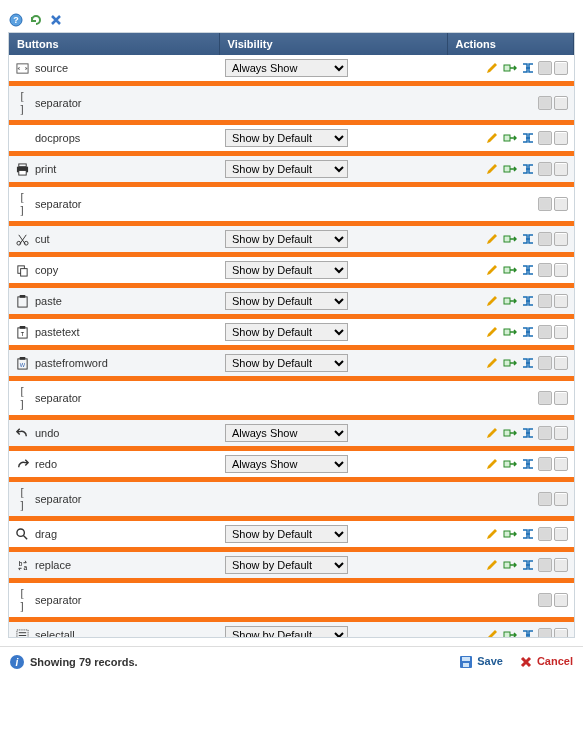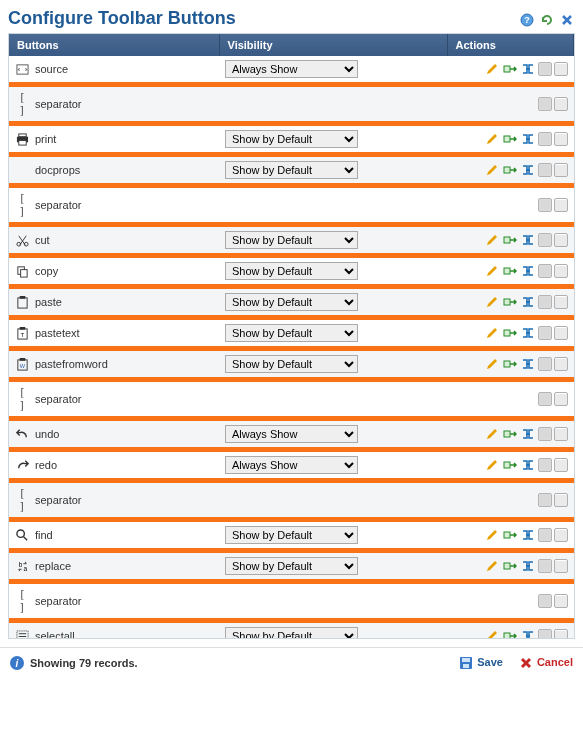--- a/index.html
+++ b/index.html
@@ -13,42 +13,41 @@
 table { width: 100%; border-collapse: collapse; }
 thead th { background: linear-gradient(#4a6a93, #395a84); color: #fff; font-size: 11px; font-weight: bold; text-align: left; padding: 5px 8px; border-right: 1px solid #2e4a6e; }
 thead th:first-child { width: 210px; }
 thead th:nth-child(2) { width: 228px; }
 tbody tr { background: #fff; }
 tbody tr:nth-child(even) { background: #f3f5f7; }
 tbody td { padding: 4px 6px; border-bottom: 5px solid #f97316; vertical-align: middle; height: 28px; }
 .btn-cell { display: flex; align-items: center; gap: 6px; }
 .sep-glyph { display:inline-block; width:14px; text-align:center; font-family: monospace; color:#555; }
 .row-icon { display:inline-flex; width:14px; height:14px; align-items:center; justify-content:center; }
-select { font-size: 11px; width: 133px; background:#efefef; border:1px solid #aaa; padding:1px 2px; }
+select { font-size: 11px; width: 123px; background:#efefef; border:1px solid #aaa; padding:1px 2px; }
 .actions { display: flex; gap: 2px; align-items: center; justify-content: flex-end; }
 .act-btn { width:16px; height:16px; display:inline-flex; align-items:center; justify-content:center; cursor:pointer; }
 .pencil svg path { fill: #e6a100; }
 .arrow-green svg { stroke:#2a8a2a; fill:none; }
 .arrow-green svg .box { fill:#d6f0d6; stroke:#2a8a2a; }
 .group-icon svg { stroke:#1a6db5; }
 .disk { width:14px; height:14px; background: #d9d9d9; border:1px solid #b5b5b5; border-radius:2px; box-shadow: inset 0 0 1px #fff; }
 .chk { width:14px; height:14px; background:#eaeaea; border:1px solid #b0b0b0; border-radius:2px; box-shadow: inset 0 1px 0 #fff; }
 .footer { border-top:1px solid #ddd; padding:8px 10px; display:flex; align-items:center; justify-content:space-between; }
 .footer-left { display:flex; align-items:center; gap:6px; color:#333; font-weight:bold; }
 .footer-right { display:flex; gap:16px; align-items:center; }
 .fbtn { display:flex; align-items:flex-start; gap:4px; color:#1f5a94; font-weight:bold; cursor:pointer; }
 .fbtn.cancel { color:#c62828; }
 .info-icon { width:14px; height:14px; border-radius:50%; background:#3a78c9; color:#fff; display:inline-flex; align-items:center; justify-content:center; font-style:italic; font-weight:bold; font-size:10px; }
 </style>
 </head>
 <body>
 
 <div class="page">
   <div class="header">
-    <h1>Configure Toolbar Buttons</h1>
     <div class="header-icons">
       <span class="act-btn">
           <svg width="14" height="14" viewBox="0 0 14 14">
             <circle cx="7" cy="7" r="6" fill="#5aa0e0" stroke="#2a6db5"></circle>
             <text x="7" y="10" text-anchor="middle" font-size="9" fill="#fff" font-weight="bold">?</text>
           </svg>
         </span>
       <span class="act-btn">
           <svg width="14" height="14" viewBox="0 0 14 14">
             <path d="M3 7 A4 4 0 1 1 7 11" fill="none" stroke="#4a9a4a" stroke-width="2"></path>
@@ -120,20 +119,51 @@
             <td>
               <div class="actions">
                 <span class="disk"></span>
                 <span class="chk"></span>
               </div>
             </td>
           </tr>
           <tr>
             <td>
               <div class="btn-cell">
+                <span class="row-icon"></span>
+                <span>docprops</span>
+              </div>
+            </td>
+            <td><select><option>Always Show</option><option selected="">Show by Default</option><option>Hide by Default</option><option>Never Show</option></select></td>
+            <td>
+              <div class="actions">
+                <span class="act-btn pencil">
+                  <svg width="14" height="14" viewBox="0 0 14 14">
+                    <path d="M2 12 L3 9 L10 2 L12 4 L5 11 Z" fill="#e6a100"></path>
+                  </svg>
+                </span>
+                <span class="act-btn arrow-green">
+                  <svg width="14" height="14" viewBox="0 0 14 14">
+                    <rect class="box" x="1" y="4" width="6" height="6"></rect>
+                    <path d="M7 7 L13 7 M11 5 L13 7 L11 9" stroke-width="1.5"></path>
+                  </svg>
+                </span>
+                <span class="act-btn group-icon">
+                  <svg width="14" height="14" viewBox="0 0 14 14">
+                    <path d="M2 3 L6 3 L6 11 L2 11 M5 7 L9 7 M12 3 L8 3 L8 11 L12 11" fill="none" stroke="#1a6db5" stroke-width="1.5"></path>
+                  </svg>
+                </span>
+                <span class="disk"></span>
+                <span class="chk"></span>
+              </div>
+            </td>
+          </tr>
+          <tr>
+            <td>
+              <div class="btn-cell">
                 <span class="row-icon">
                   <svg width="13" height="13" viewBox="0 0 14 14">
                     <rect x="3" y="1" width="8" height="3" fill="none" stroke="#333"></rect>
                     <rect x="1" y="4" width="12" height="6" fill="#333"></rect>
                     <rect x="3" y="8" width="8" height="5" fill="#fff" stroke="#333"></rect>
                   </svg>
                 </span>
                 <span>print</span>
               </div>
             </td>
@@ -157,51 +187,20 @@
                   </svg>
                 </span>
                 <span class="disk"></span>
                 <span class="chk"></span>
               </div>
             </td>
           </tr>
           <tr>
             <td>
               <div class="btn-cell">
-                <span class="row-icon"></span>
-                <span>docprops</span>
-              </div>
-            </td>
-            <td><select><option>Always Show</option><option selected="">Show by Default</option><option>Hide by Default</option><option>Never Show</option></select></td>
-            <td>
-              <div class="actions">
-                <span class="act-btn pencil">
-                  <svg width="14" height="14" viewBox="0 0 14 14">
-                    <path d="M2 12 L3 9 L10 2 L12 4 L5 11 Z" fill="#e6a100"></path>
-                  </svg>
-                </span>
-                <span class="act-btn arrow-green">
-                  <svg width="14" height="14" viewBox="0 0 14 14">
-                    <rect class="box" x="1" y="4" width="6" height="6"></rect>
-                    <path d="M7 7 L13 7 M11 5 L13 7 L11 9" stroke-width="1.5"></path>
-                  </svg>
-                </span>
-                <span class="act-btn group-icon">
-                  <svg width="14" height="14" viewBox="0 0 14 14">
-                    <path d="M2 3 L6 3 L6 11 L2 11 M5 7 L9 7 M12 3 L8 3 L8 11 L12 11" fill="none" stroke="#1a6db5" stroke-width="1.5"></path>
-                  </svg>
-                </span>
-                <span class="disk"></span>
-                <span class="chk"></span>
-              </div>
-            </td>
-          </tr>
-          <tr>
-            <td>
-              <div class="btn-cell">
                 <span class="sep-glyph">[ ]</span>
                 <span>separator</span>
               </div>
             </td>
             <td></td>
             <td>
               <div class="actions">
                 <span class="disk"></span>
                 <span class="chk"></span>
               </div>
@@ -492,21 +491,21 @@
           </tr>
           <tr>
             <td>
               <div class="btn-cell">
                 <span class="row-icon">
                   <svg width="13" height="13" viewBox="0 0 14 14">
                     <circle cx="5" cy="5" r="4" fill="none" stroke="#333" stroke-width="1.5"></circle>
                     <path d="M8 8 L12 12" stroke="#333" stroke-width="1.5"></path>
                   </svg>
                 </span>
-                <span>find</span>
+                <span>drag</span>
               </div>
             </td>
             <td><select><option>Always Show</option><option selected="">Show by Default</option><option>Hide by Default</option><option>Never Show</option></select></td>
             <td>
               <div class="actions">
                 <span class="act-btn pencil">
                   <svg width="14" height="14" viewBox="0 0 14 14">
                     <path d="M2 12 L3 9 L10 2 L12 4 L5 11 Z" fill="#e6a100"></path>
                   </svg>
                 </span>

